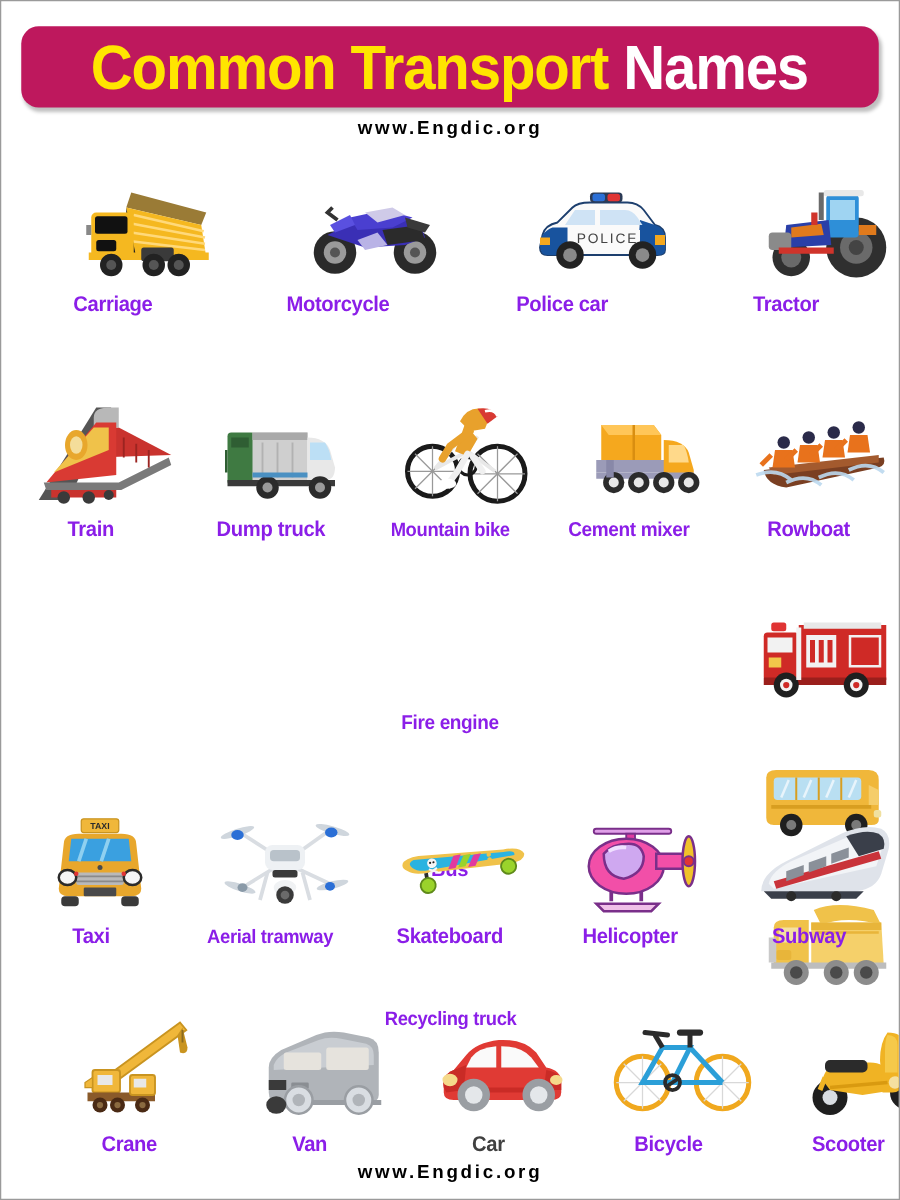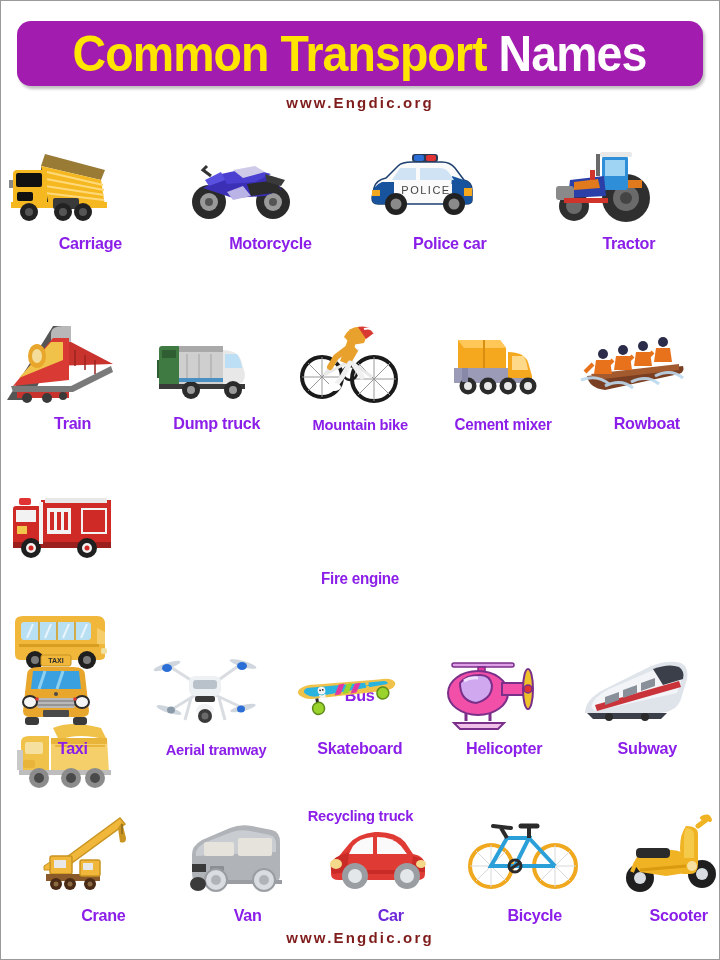--- a/index.html
+++ b/index.html
@@ -25,56 +25,56 @@
     letter-spacing:-1px;
     white-space:nowrap;
     transform:scaleX(.93);
     font-family:"Liberation Sans", sans-serif;
   }
   .t-yellow{color:#ffe500;}
   .t-white{color:#ffffff;}
 
   .site{
     position:absolute;left:0;width:718px;text-align:center;
-    font-size:15px;font-weight:bold;color:#7f1d1d;
+    font-size:15px;font-weight:bold;color:#000000;
     letter-spacing:2.2px;
     font-family:"Liberation Sans", sans-serif;
   }
   .site-top{top:93px;}
   .site-bottom{top:928px;}
 
   
   .row{position:absolute;left:0;width:718px;display:flex;}
   .cell{
     display:flex;flex-direction:column;align-items:center;justify-content:flex-end;
     flex:1 1 0;
   }
   .art{
     height:92px;width:100%;
-    display:flex;align-items:flex-end;justify-content:flex-start;
+    display:flex;align-items:flex-end;justify-content:flex-end;
   }
   .art svg{display:block;}
   .label{
     margin-top:6px;
     color:#8b1ee8;
     font-size:17px;font-weight:bold;
     white-space:nowrap;
     letter-spacing:-.3px;
     transform:scaleX(.95);
     font-family:"Liberation Sans", sans-serif;
   }
   .label.small{font-size:15.5px;margin-top:9px;}
   .label.tiny{font-size:16px;}
 </style>
 </head>
 <body>
 
 <div class="page">
 
-  <div class="banner" style="background: #a21caf;">
+  <div class="banner" style="background: #be185d;">
     <div class="banner-title">
       <span class="t-yellow" style="color: rgb(255, 229, 0);">Common Transport </span><span class="t-white" style="color: rgb(255, 255, 255);">Names</span>
     </div>
   </div>
 
   <div class="site site-top">www.Engdic.org</div>
 
   <div id="grid">
       <div class="row" style="top: 135px;">
         <div class="cell">
@@ -605,21 +605,21 @@
       <ellipse cx="17" cy="56" rx="6" ry="5" fill="#f5d98a"></ellipse>
       <ellipse cx="102" cy="56" rx="5" ry="4" fill="#f5d98a"></ellipse>
       <rect x="36" y="62" width="52" height="4" fill="#c92b26"></rect>
       <circle cx="36" cy="68" r="13" fill="#9a9ea3"></circle>
                 <circle cx="36" cy="68" r="7" fill="#e4e7ea"></circle>
       <circle cx="88" cy="68" r="13" fill="#9a9ea3"></circle>
                 <circle cx="88" cy="68" r="7" fill="#e4e7ea"></circle>
     </g>
             </svg>
           </div>
-          <div class="label" style="color: #6d28d9;">Car</div>
+          <div class="label" style="color: #404040;">Car</div>
         </div>
         <div class="cell">
           <div class="art">
             <svg width="120" height="92" viewBox="0 0 120 92">
     <g>
       <circle cx="28" cy="58" r="21" fill="none" stroke="#f0a81e" stroke-width="4"></circle>
       <circle cx="92" cy="58" r="21" fill="none" stroke="#f0a81e" stroke-width="4"></circle>
       <g stroke="#d8d8d8" stroke-width="1">
         <path d="M28 37 L28 79"></path>
                   <path d="M7 58 L49 58"></path>

